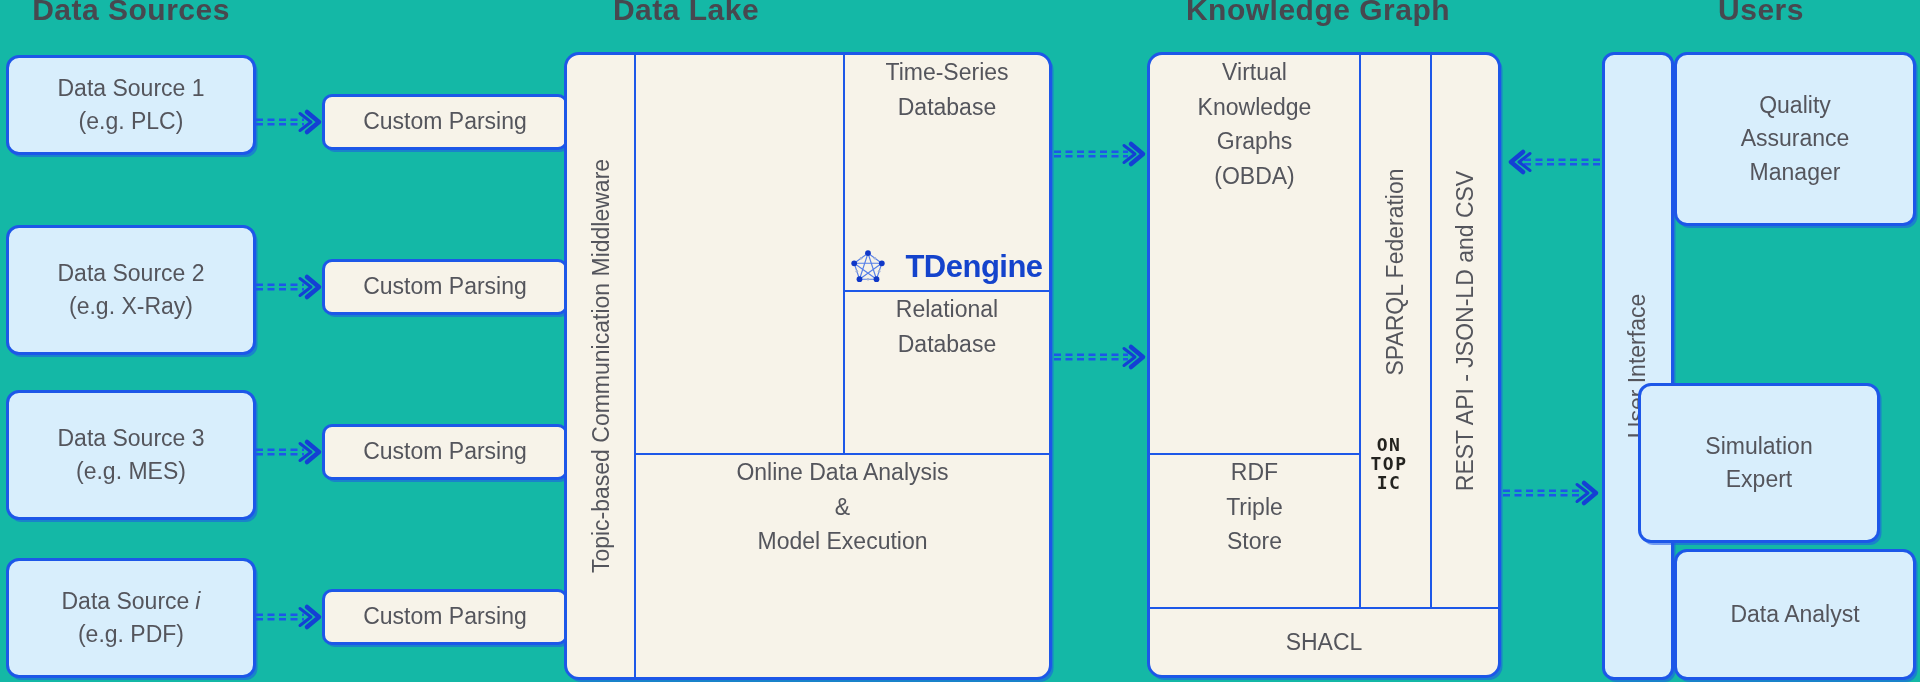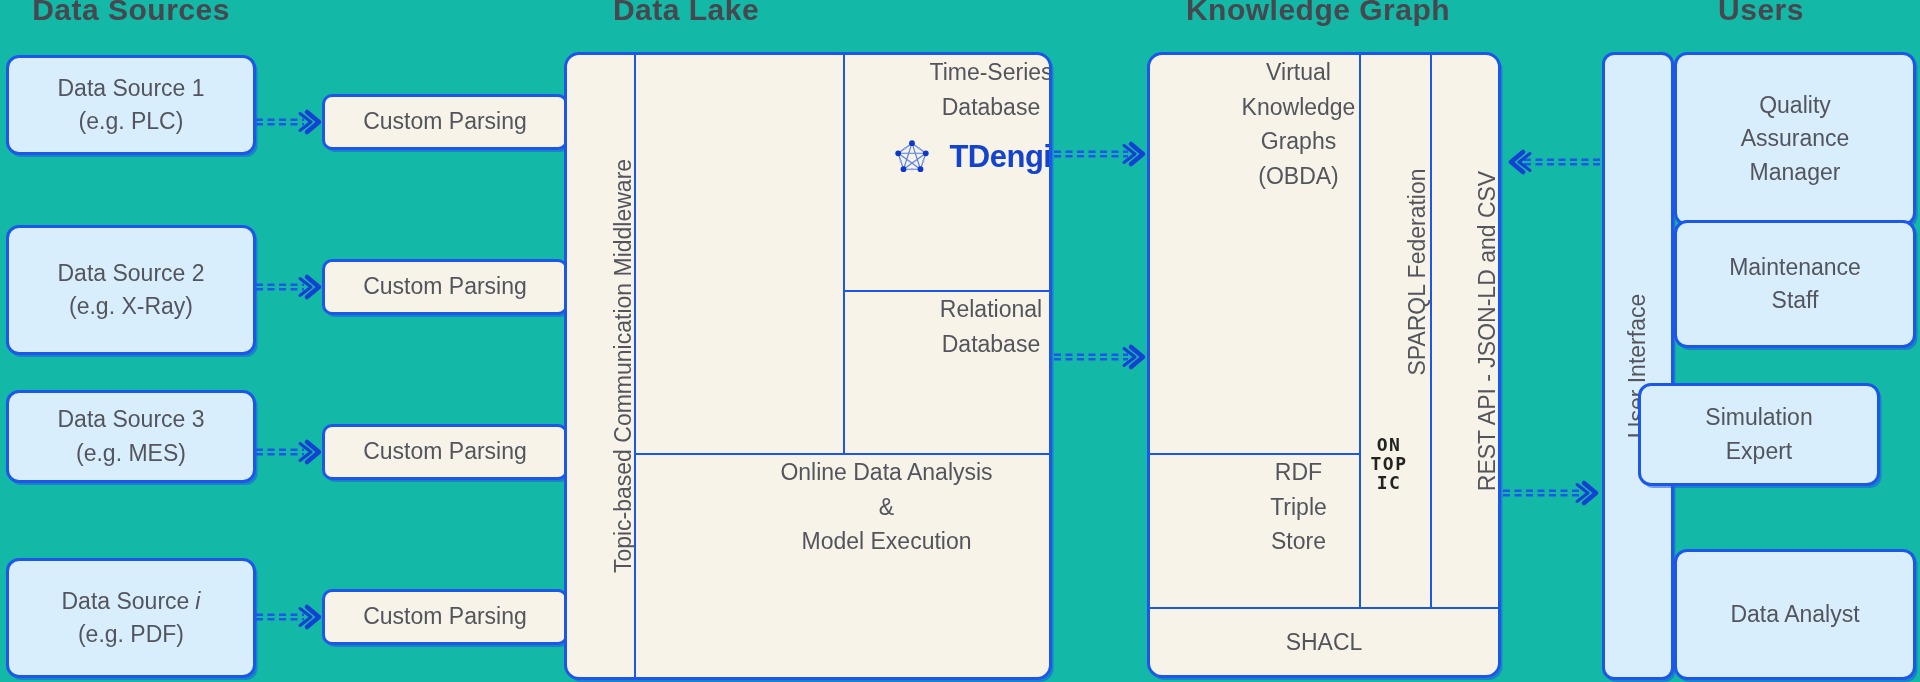--- a/index.html
+++ b/index.html
@@ -7,22 +7,22 @@
           font-family:"Liberation Sans",sans-serif;color:#54555c;}
   .hdr{position:absolute;top:-7px;transform:translateX(-50%);font-size:30px;font-weight:700;
        color:#47484f;letter-spacing:.5px;white-space:nowrap;}
   .box{position:absolute;box-sizing:border-box;border:3px solid #1d57e8;
        display:flex;align-items:center;justify-content:center;text-align:center;
        font-size:23px;line-height:1.45;box-shadow:2.5px 3px 0 -1px rgba(29,87,232,.55);}
   .blue{background:#d8eefc;border-radius:13px;}
   .cream{background:#f7f3e9;border-radius:10px;}
   .panel{position:absolute;box-sizing:border-box;border:3px solid #1d57e8;background:#f7f3e9;
          border-radius:15px;box-shadow:2.5px 3px 0 -1px rgba(29,87,232,.55);overflow:hidden;}
-  .cell{position:absolute;display:flex;flex-direction:column;align-items:center;justify-content:flex-start;
-        text-align:center;font-size:23px;line-height:1.5;padding-left:44px;}
+  .cell{position:absolute;display:flex;flex-direction:column;align-items:center;justify-content:space-between;
+        text-align:center;font-size:23px;line-height:1.5;}
   .pre{white-space:pre-line;}
   .vline{position:absolute;width:2px;background:#1d57e8;}
   .hline{position:absolute;height:2px;background:#1d57e8;}
   .vtext{position:absolute;left:50%;top:50%;transform:translate(-50%,-50%) rotate(-90deg);
          white-space:nowrap;font-size:23px;}
   .ital{font-style:italic;margin-left:6px;}
   .ital:empty{display:none;}
   .arr{position:absolute;overflow:visible;}
   .arr line{stroke:#1d57e8;stroke-width:2.6;stroke-dasharray:7 4.5;}
   .arr path{stroke:#1440d4;fill:none;stroke-linecap:round;stroke-linejoin:round;}
@@ -52,21 +52,21 @@
         <div><span>Data Source 1</span></div>
         <div>(e.g. PLC)</div>
       </div>
   </div>
   <div class="box blue" style="left:6px;top:225px;width:250px;height:130px">
     <div>
         <div><span>Data Source 2</span></div>
         <div>(e.g. X-Ray)</div>
       </div>
   </div>
-  <div class="box blue" style="left:6px;top:390px;width:250px;height:93px">
+  <div class="box blue" style="left:6px;top:390px;width:250px;height:130px">
     <div>
         <div><span>Data Source 3</span></div>
         <div>(e.g. MES)</div>
       </div>
   </div>
   <div class="box blue" style="left:6px;top:558px;width:250px;height:120px">
     <div>
         <div><span>Data Source</span><span class="ital">i</span></div>
         <div>(e.g. PDF)</div>
       </div>
@@ -209,19 +209,17 @@
     <path class="outer" d="M81,4 L93,14 L81,24"></path>
       <path class="inner" d="M74,5.5 L85,14 L74,22.5"></path>
   </svg>
 
   <div class="box blue" style="left:1602px;top:52px;width:72px;height:628px;border-radius:12px">
     <div class="vtext">User Interface</div>
   </div>
   <div class="box blue pre" style="left:1674px;top:52px;width:242px;height:174px">Quality
 Assurance
 Manager</div>
-  <div class="box blue pre" style="left:1674px;top:220px;width:242px;height:128px">Maintenance
-Staff</div>
-  <div class="box blue pre" style="left:1638px;top:383px;width:242px;height:103px">Simulation
+  <div class="box blue pre" style="left:1638px;top:383px;width:242px;height:160px">Simulation
 Expert</div>
   <div class="box blue pre" style="left:1674px;top:549px;width:242px;height:131px">Data Analyst</div>
 
 </div>
 
 </body></html>

